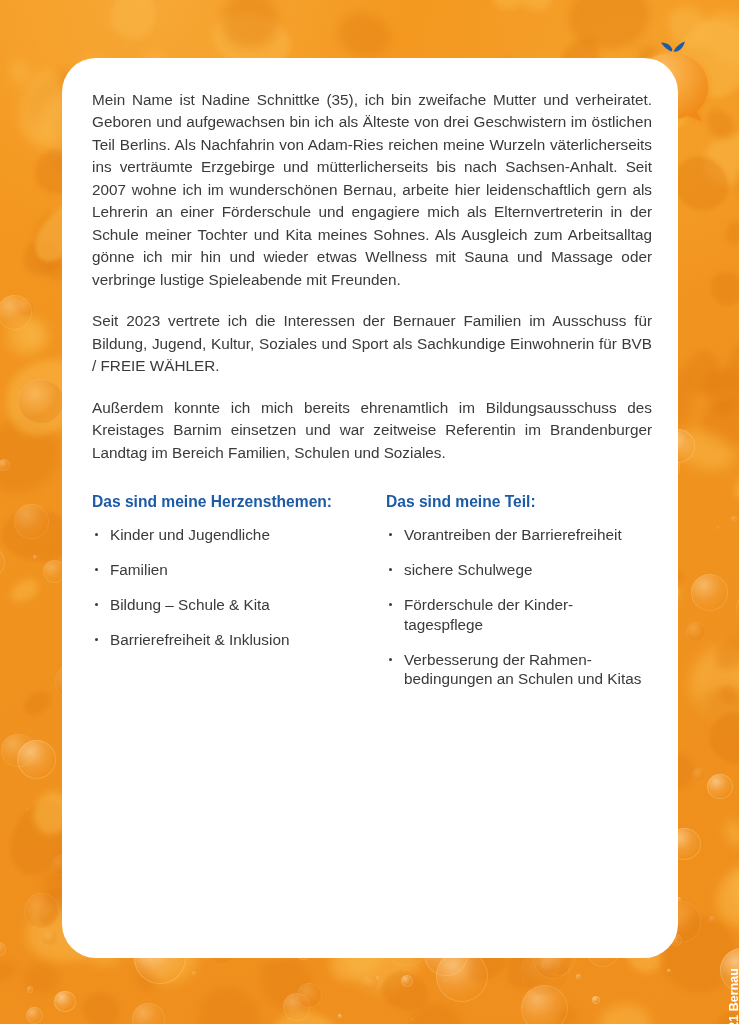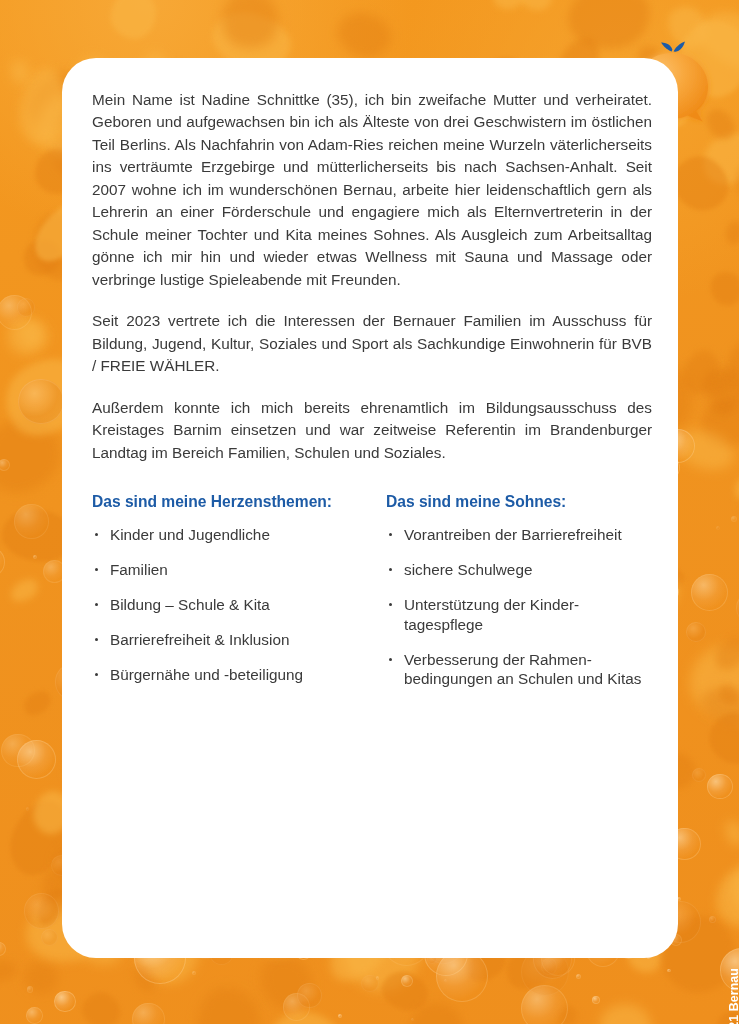--- a/index.html
+++ b/index.html
@@ -560,30 +560,29 @@
 
       <div class="cols">
 
         <div class="col left">
           <div class="col-head">Das sind meine Herzensthemen:</div>
           <ul class="pts">
             <li>Kinder und Jugendliche</li>
             <li>Familien</li>
             <li>Bildung – Schule &amp; Kita</li>
             <li>Barrierefreiheit &amp; Inklusion</li>
-            <li>Bürgernähe und -beteiligung</li>
           </ul>
         </div>
 
         <div class="col right">
-          <div class="col-head">Das sind meine Sohnes:</div>
+          <div class="col-head">Das sind meine Teil:</div>
           <ul class="pts">
             <li>Vorantreiben der Barrierefreiheit</li>
             <li>sichere Schulwege</li>
-            <li>Unterstützung der Kinder-tagespflege</li>
+            <li>Förderschule der Kinder-tagespflege</li>
             <li>Verbesserung der Rahmen-bedingungen an Schulen und Kitas</li>
           </ul>
         </div>
 
       </div>
 
 
     </div>
   </div>
 

